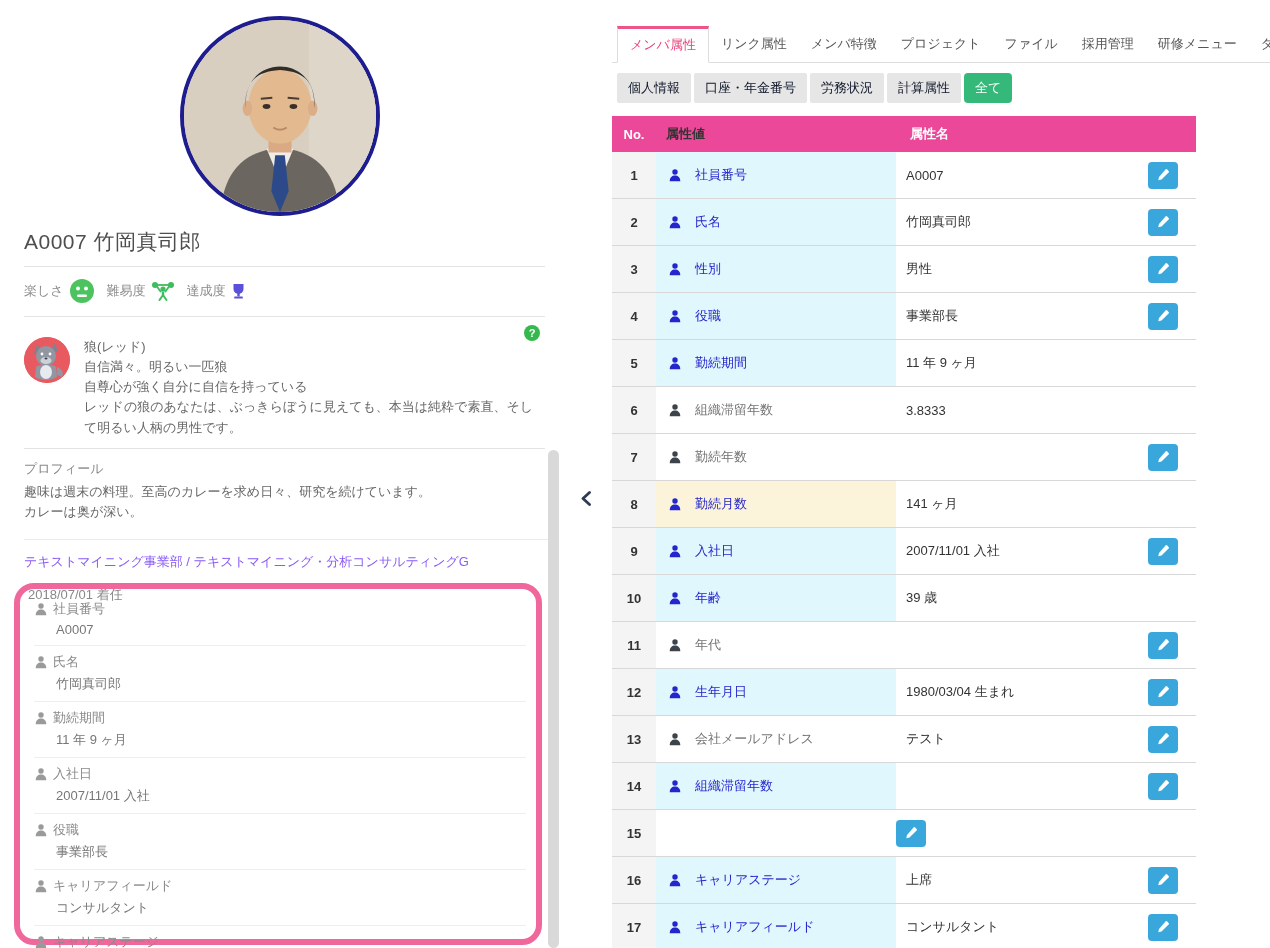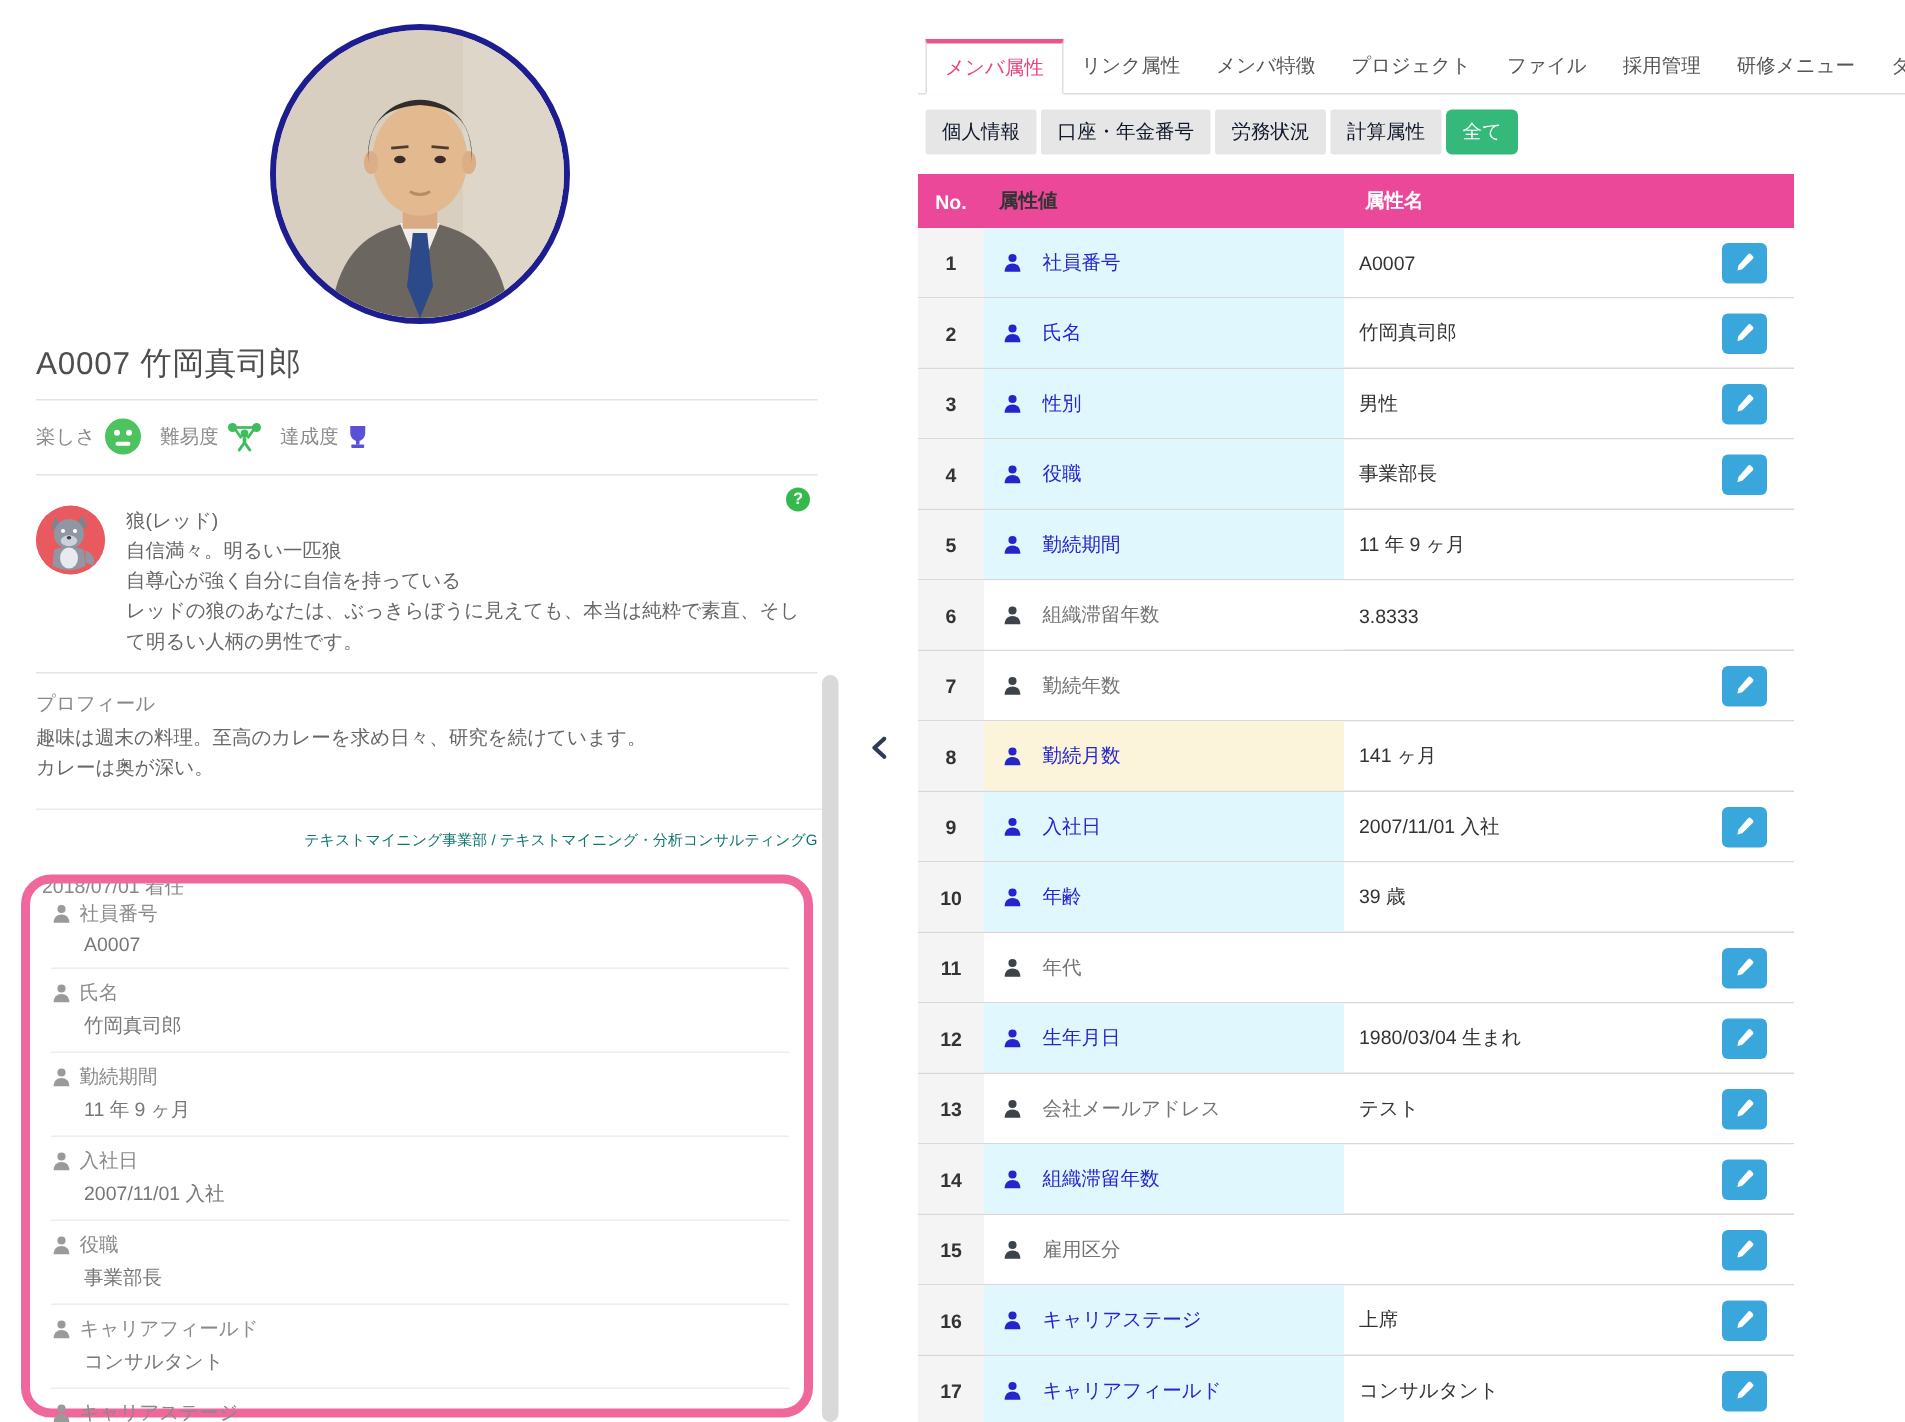--- a/index.html
+++ b/index.html
@@ -22,21 +22,21 @@
   .help-icon { position:absolute; right:5px; top:0px; width:16px; height:16px; border-radius:50%;
     background:#35b94d; color:#fff; font-size:11px; font-weight:bold; display:flex;
     align-items:center; justify-content:center; cursor:pointer; }
   .char-flex { display:flex; padding-top:12px; }
   .char-avatar { flex:0 0 46px; width:46px; height:46px; border-radius:50%; background:#e85a60; overflow:hidden; }
   .char-text { margin-left:14px; font-size:13px; color:#666; line-height:1.55; max-width:470px; }
   .prof-sec { margin:10px 15px 16px 24px; font-size:13px; line-height:1.6; }
   .prof-title { color:#888; margin-bottom:2px; }
   .prof-line { color:#666; }
   .thin-div { border:none; border-top:1px solid #ececec; margin:8px 10px 0 24px; }
-  .org-line { margin:13px 15px 0 24px; font-size:10px; color:#0f766e;text-align:right; }
+  .org-line { margin:13px 15px 0 24px; font-size:13px; color:#8b5cf6; }
   .assign-line { margin:15px 15px 0 28px; font-size:13px; color:#888; }
   .pink-box { position:absolute; left:14px; top:583px; width:528px; height:362px;
     border:6px solid #f0679c; border-radius:20px; padding:4px 10px 0 14px; background:transparent; }
   .attr-item { padding:7px 0 8px; border-bottom:1px solid #ededed; }
   .attr-item:last-child { border-bottom:none; }
   .attr-label { display:flex; align-items:center; font-size:13px; color:#8a8a8a; }
   .attr-label .picon { margin-right:5px; color:#9a9a9a; display:flex; }
   .attr-value { font-size:13px; color:#777; margin:4px 0 0 22px; min-height:15px; }
   .left-scrollbar { position:absolute; left:548px; top:450px; width:11px; height:498px;
     background:#d9d9d9; border-radius:6px; cursor:pointer; }
@@ -571,29 +571,20 @@
               <span style="display: flex;">
                 <svg width="14" height="14" viewBox="0 0 16 16" fill="#fff">
                   <path d="M10.9 1.6 a1.3 1.3 0 0 1 1.8 0 l1.7 1.7 a1.3 1.3 0 0 1 0 1.8 L6.3 13.2 2.6 14 3.4 10.3 Z"></path>
                 </svg>
               </span>
             </button>
           </div>
         </div>
         <div class="trow">
           <div class="cell c-no">15</div>
-          <div class="cell c-name bg-white plain">
-            <span class="picon">
-              <svg width="14" height="14" viewBox="0 0 16 16" fill="currentColor">
-                <circle cx="8" cy="4.6" r="3.1"></circle>
-                <path d="M2 15 C2 10.8 4.7 8.7 8 8.7 C11.3 8.7 14 10.8 14 15 Z"></path>
-              </svg>
-            </span>
-            <span>雇用区分</span>
-          </div>
           <div class="cell c-value"></div>
           <div class="cell c-edit">
             <button class="edit-btn">
               <span style="display: flex;">
                 <svg width="14" height="14" viewBox="0 0 16 16" fill="#fff">
                   <path d="M10.9 1.6 a1.3 1.3 0 0 1 1.8 0 l1.7 1.7 a1.3 1.3 0 0 1 0 1.8 L6.3 13.2 2.6 14 3.4 10.3 Z"></path>
                 </svg>
               </span>
             </button>
           </div>

